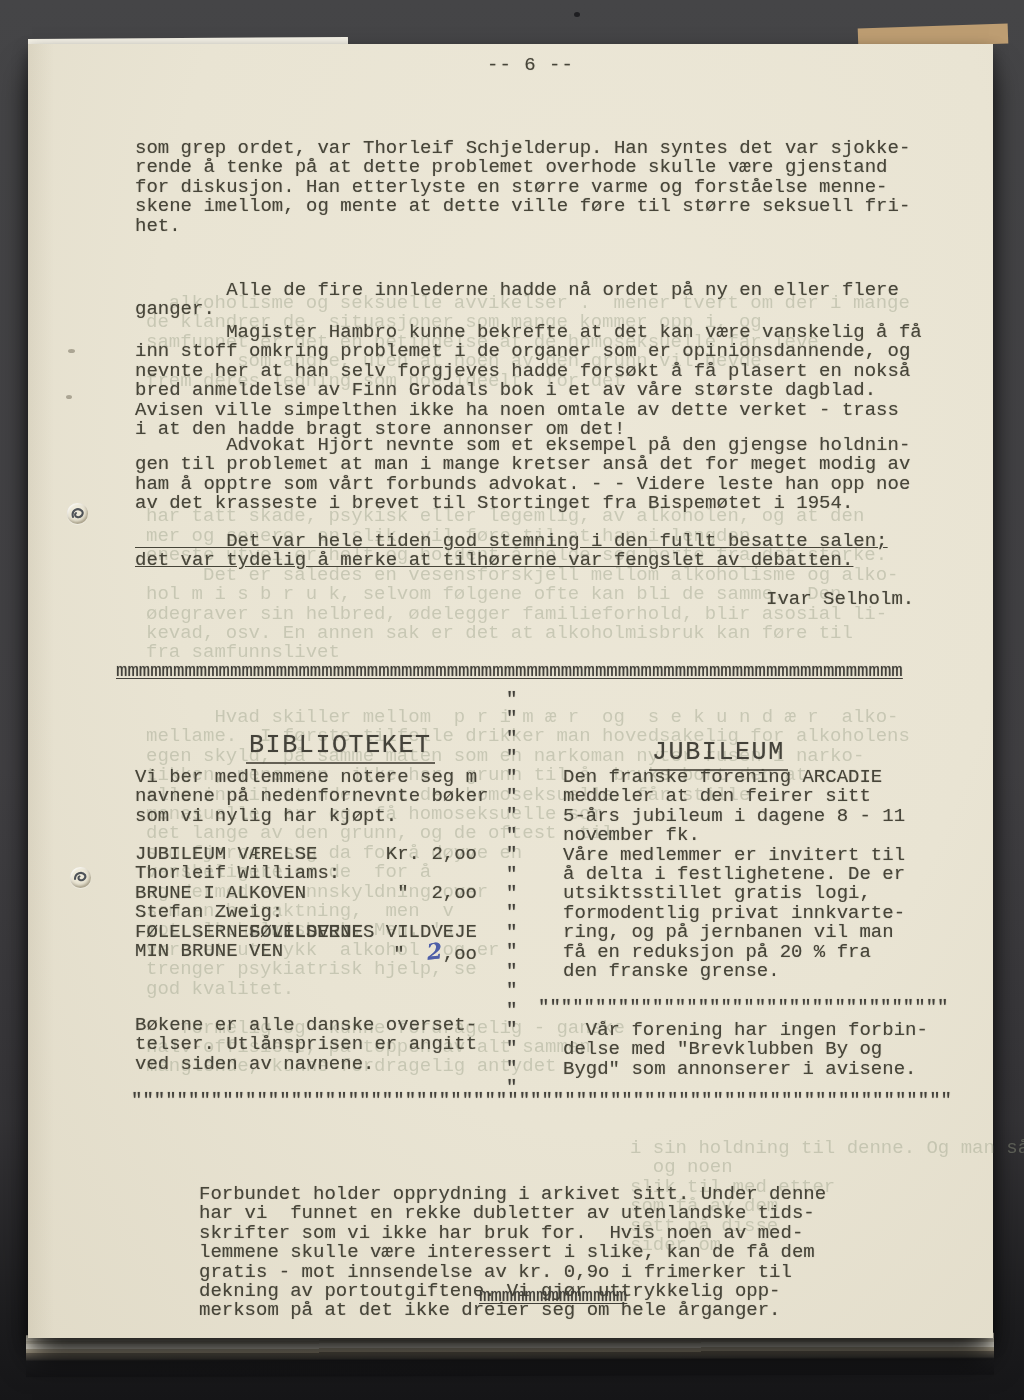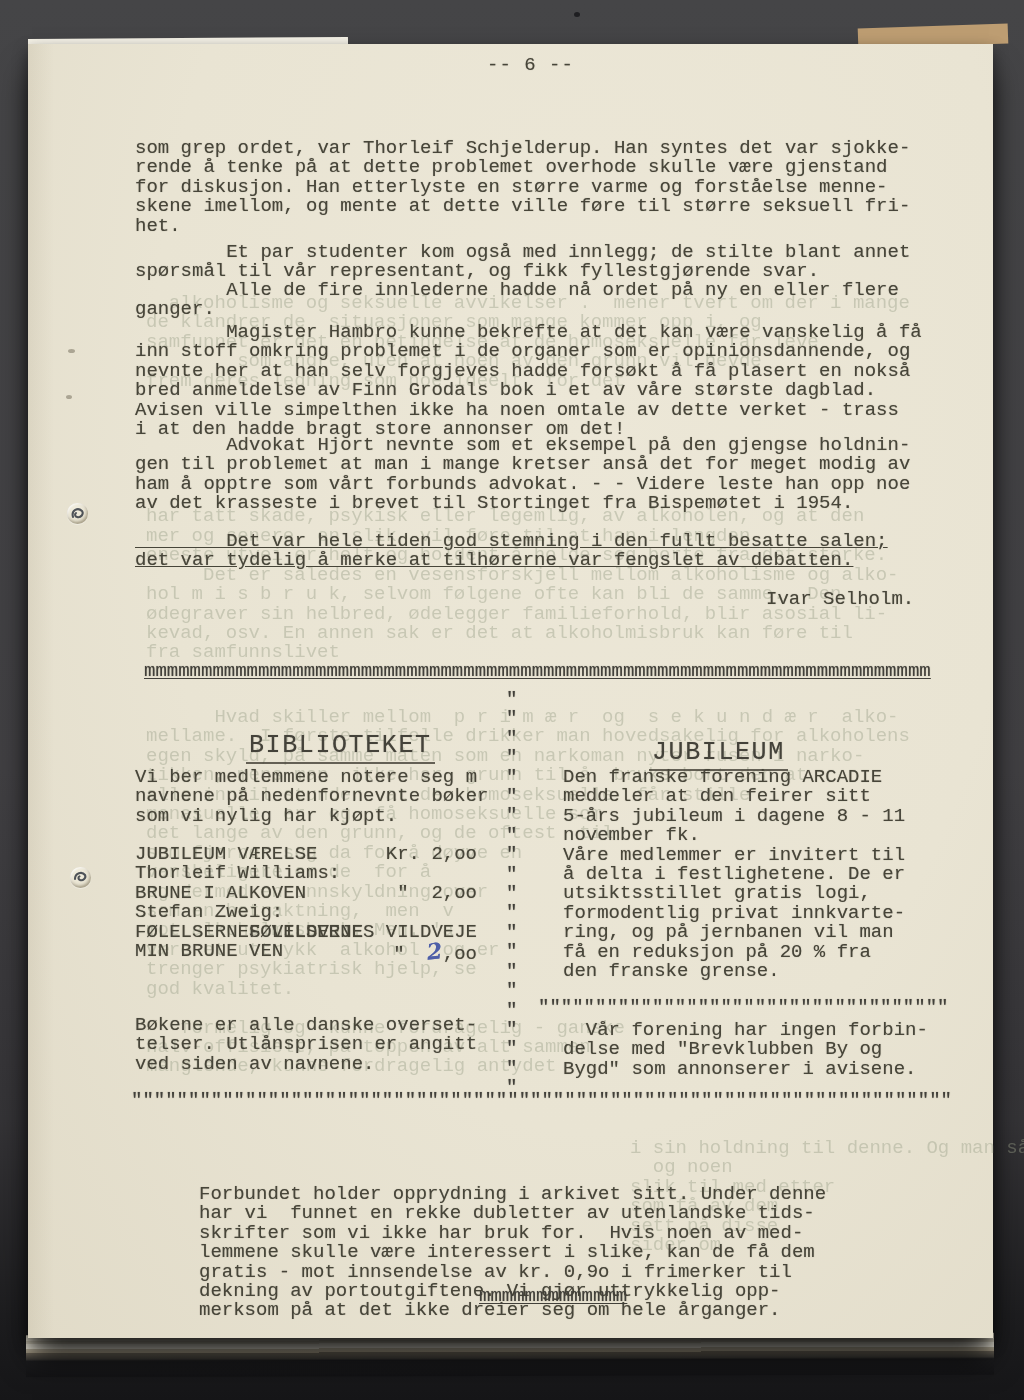--- a/index.html
+++ b/index.html
@@ -116,40 +116,38 @@
 sett på disse
 sider om</pre>
 
   <pre class="tw fg" style="left:487px;top:56px;letter-spacing:1px;">-- 6 --</pre>
 
   <pre class="tw fg" style="left:135px;top:139px;">som grep ordet, var Thorleif Schjelderup. Han syntes det var sjokke-
 rende å tenke på at dette problemet overhode skulle være gjenstand
 for diskusjon. Han etterlyste en større varme og forståelse menne-
 skene imellom, og mente at dette ville føre til større seksuell fri-
 het.</pre>
-  <pre class="tw fg" style="left:135px;top:243px;">        Et par studenter kom også med innlegg; de stilte blant annet
-spørsmål til vår representant, og fikk fyllestgjørende svar.</pre>
   <pre class="tw fg" style="left:135px;top:281px;">        Alle de fire innlederne hadde nå ordet på ny en eller flere
 ganger.</pre>
   <pre class="tw fg" style="left:135px;top:323px;">        Magister Hambro kunne bekrefte at det kan være vanskelig å få
 inn stoff omkring problemet i de organer som er opinionsdannende, og
 nevnte her at han selv forgjeves hadde forsøkt å få plasert en nokså
 bred anmeldelse av Finn Grodals bok i et av våre største dagblad.
 Avisen ville simpelthen ikke ha noen omtale av dette verket - trass
 i at den hadde bragt store annonser om det!</pre>
   <pre class="tw fg" style="left:135px;top:436px;">        Advokat Hjort nevnte som et eksempel på den gjengse holdnin-
 gen til problemet at man i mange kretser anså det for meget modig av
 ham å opptre som vårt forbunds advokat. - - Videre leste han opp noe
 av det krasseste i brevet til Stortinget fra Bispemøtet i 1954.</pre>
   <pre class="tw fg" style="left:135px;top:532px;text-decoration:underline;">        Det var hele tiden god stemning i den fullt besatte salen;
 det var tydelig å merke at tilhørerne var fengslet av debatten.</pre>
 
   <pre class="tw fg" style="left:766px;top:590px;">Ivar Selholm.</pre>
 
-  <pre class="tw fg divider m-line" style="left:144px;top:662px;">mmmmmmmmmmmmmmmmmmmmmmmmmmmmmmmmmmmmmmmmmmmmmmmmmmmmmmmmmmmmmmmmmmmmm</pre>
+  <pre class="tw fg divider m-line" style="left:116px;top:662px;">mmmmmmmmmmmmmmmmmmmmmmmmmmmmmmmmmmmmmmmmmmmmmmmmmmmmmmmmmmmmmmmmmmmmm</pre>
 
   <pre class="tw fg divider" style="left:506px;top:690px;">"
 "
 "
 "
 "
 "
 "
 "
 "

